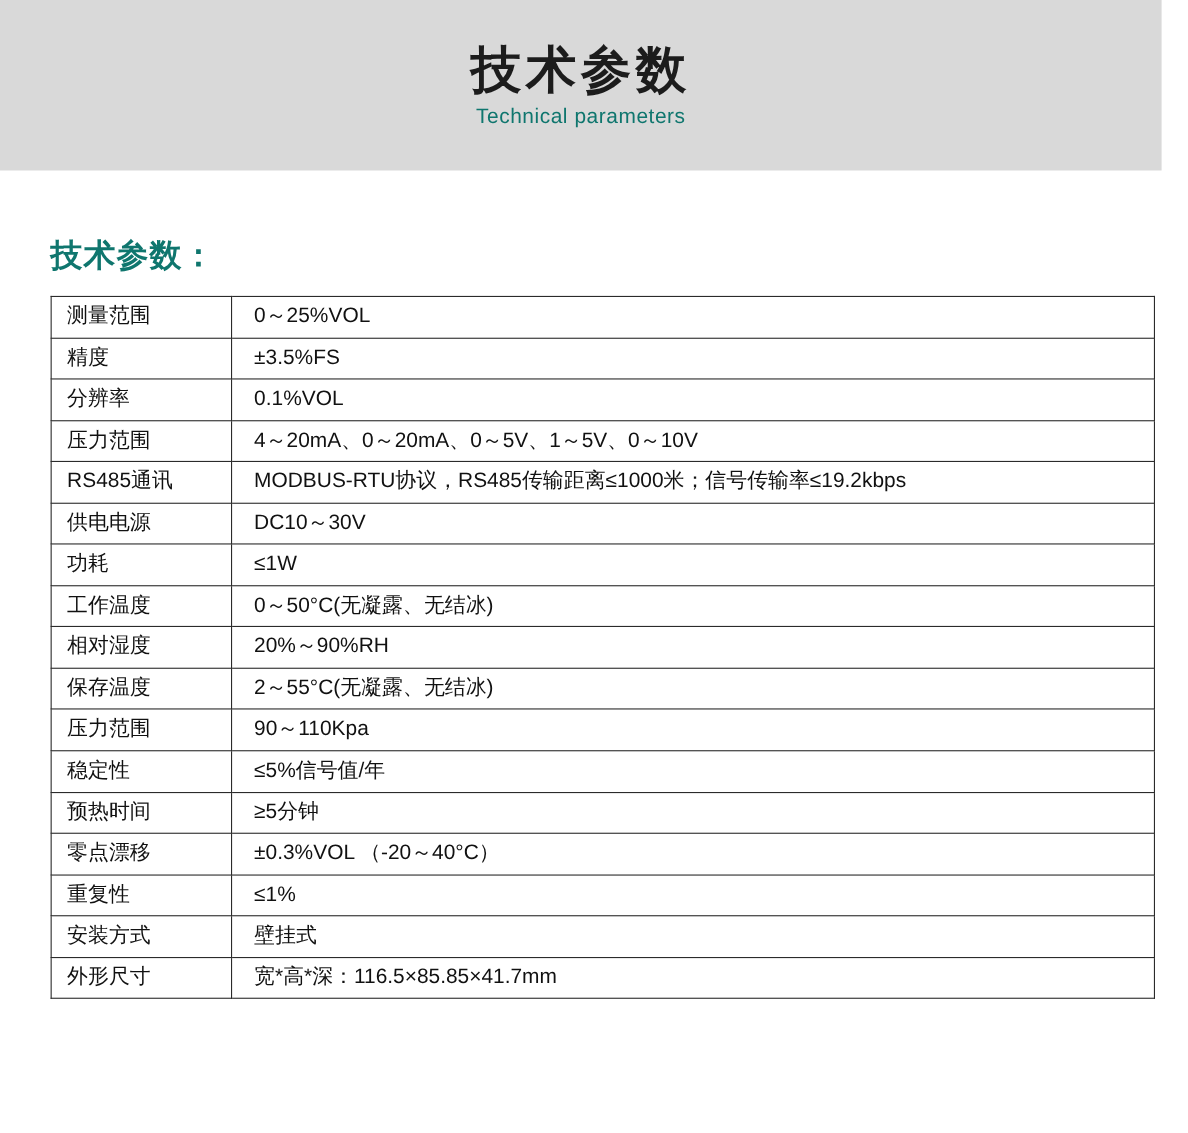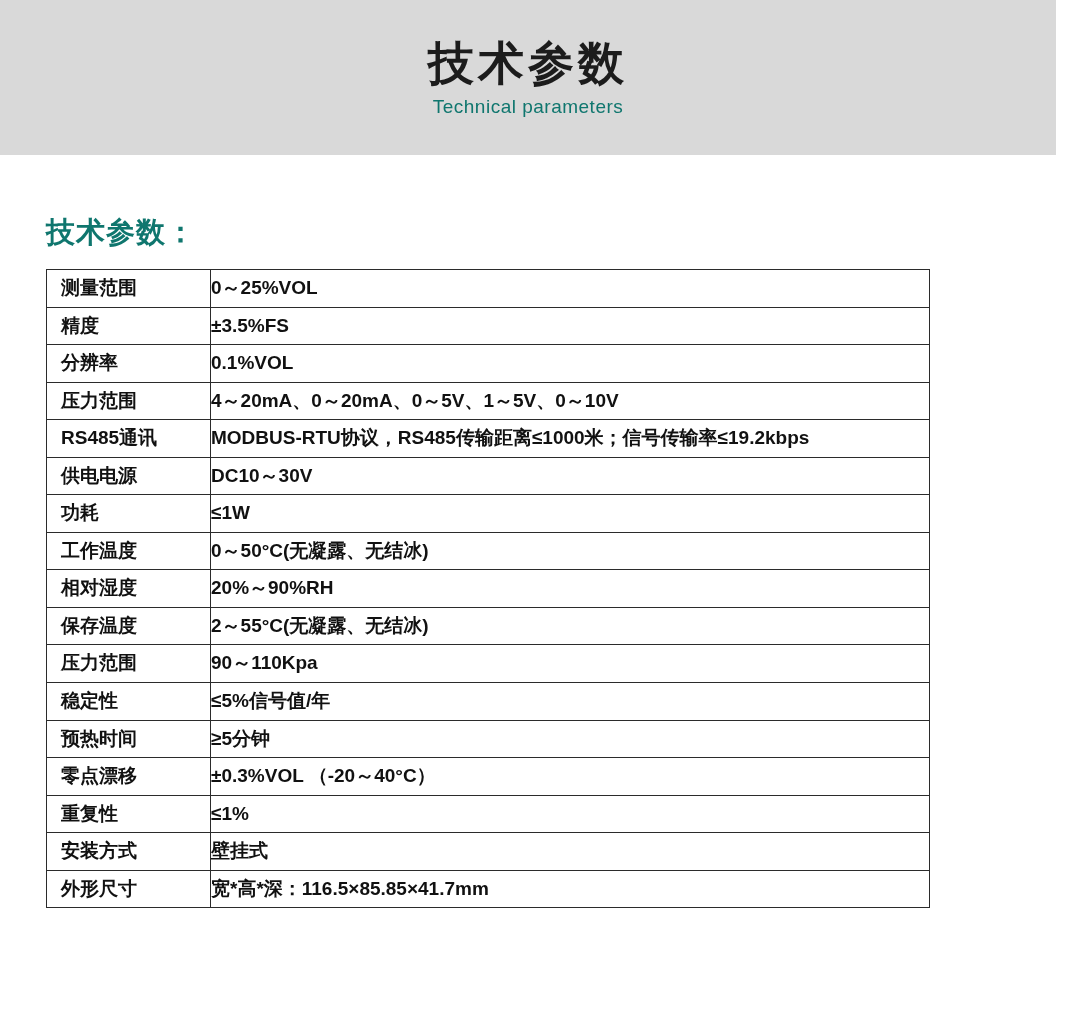--- a/index.html
+++ b/index.html
@@ -48,41 +48,40 @@
     color: #0f766e;
     letter-spacing: 1px;
   }
 
   
   .spec-table-wrap {
     margin: 0 30px 0 46px;
   }
   table.spec {
     border-collapse: collapse;
-    width: 884px;
+    width: 1004px;
     table-layout: fixed;
-    font-weight: bold;
   }
   table.spec td {
     border: 1px solid #2b2b2b;
     font-size: 19px;
     color: #111111;
     padding: 4px 8px 5px 8px;
     vertical-align: middle;
     line-height: 1.45;
     height: 28px;
     box-sizing: border-box;
   }
   table.spec td.label {
     width: 164px;
     padding-left: 14px;
     white-space: nowrap;
   }
   table.spec td.value {
-    padding-left: 0;
+    padding-left: 20px;
   }
   table.spec td.value .line {
     display: block;
     white-space: nowrap;
   }
   table.spec td.value .line + .line {
     margin-top: 8px;
   }
 </style>
 </head>

